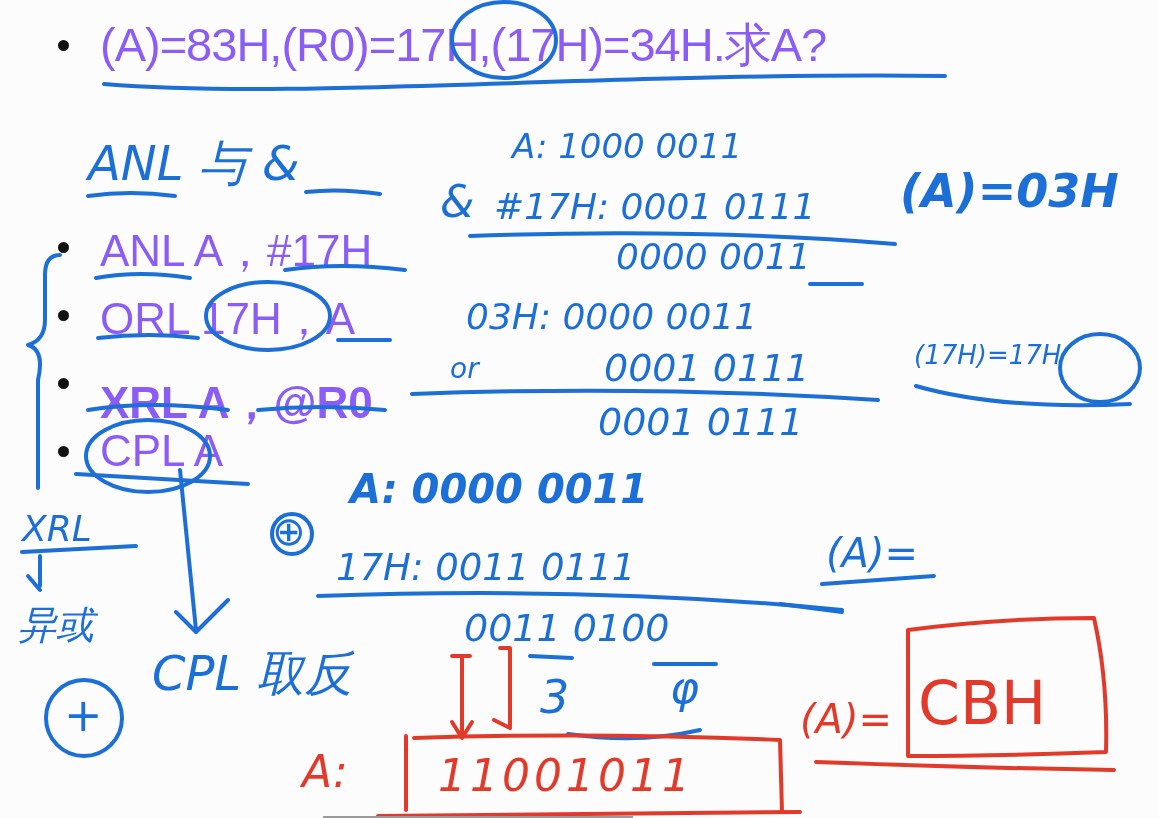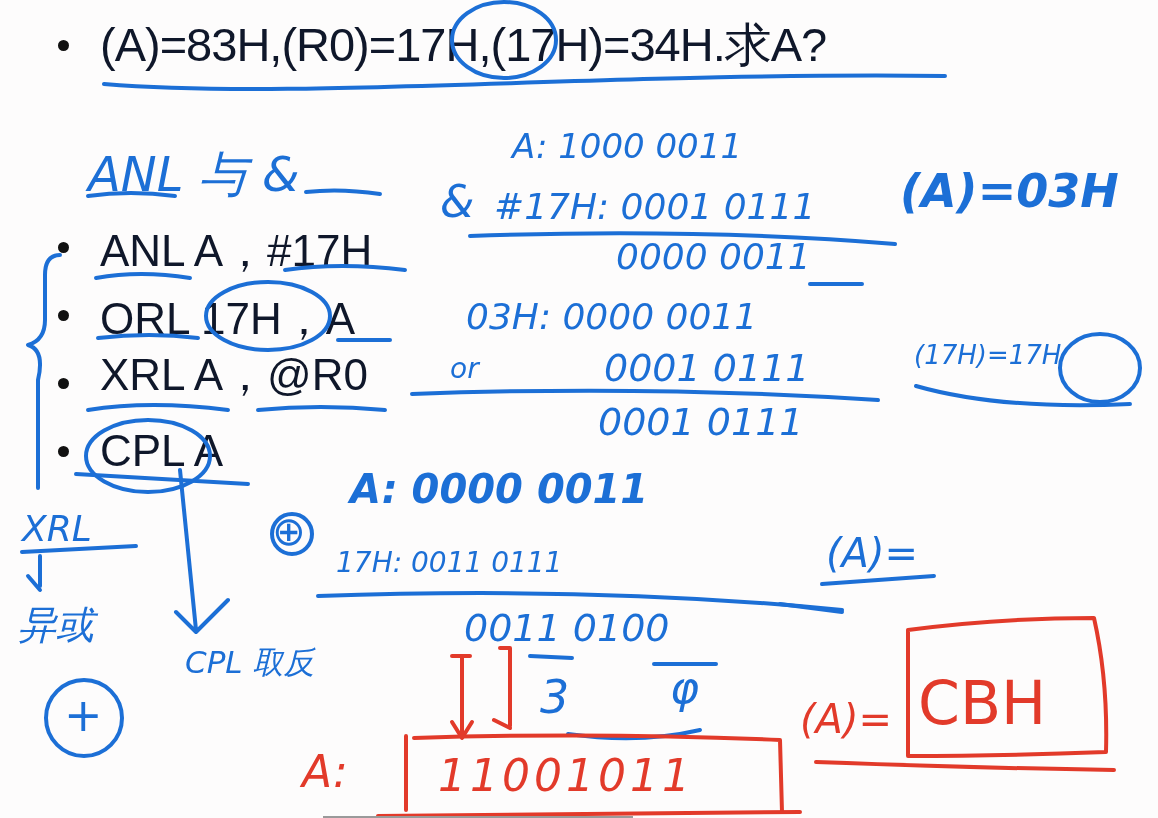--- a/index.html
+++ b/index.html
@@ -1,20 +1,20 @@
 <!DOCTYPE html>
 <html><head>
 <meta charset="utf-8">
 <style>
   html, body { margin:0; padding:0; }
   body {
     width:1158px; height:818px; background:#fdfcfc; position:relative; overflow:hidden;
     font-family:"Liberation Sans", sans-serif;
   }
-  .slide-text { position:absolute; color:#0f172a; font-family:"Liberation Sans", sans-serif; }
+  .slide-text { position:absolute; color:#8b5cf6; font-family:"Liberation Sans", sans-serif; }
   .bullet { position:absolute; width:11px; height:11px; border-radius:50%; background:#111; }
   .title-line { left:100px; top:14px; font-size:47px; letter-spacing:-1px; white-space:nowrap; }
   .instr { font-size:44px; white-space:nowrap; }
   .hw { position:absolute; color:#1c6fd6; font-family:"DejaVu Sans", sans-serif; white-space:nowrap; font-style:italic; }
   .hw-red { color:#e23a2a; }
   svg.ink { position:absolute; left:0; top:0; width:1158px; height:818px; pointer-events:none; }
   .bottom-bar { position:absolute; left:323px; top:816px; width:310px; height:2px; background:#9a9a9a; }
 </style>
 </head>
 <body>
@@ -27,55 +27,55 @@
   <div class="slide-text instr" style="left:100px;top:222px;">
     <span>ANL</span>
     <span>A，#17H</span>
   </div>
   <div class="bullet" style="left:58px;top:310px;"></div>
   <div class="slide-text instr" style="left:100px;top:290px;">
     <span>ORL</span>
     <span>17H，A</span>
   </div>
   <div class="bullet" style="left:58px;top:378px;"></div>
-  <div class="slide-text instr" style="left:100px;top:346px;">
+  <div class="slide-text instr" style="left:100px;top:374px;font-weight:bold;">
     <span>XRL</span>
     <span>A，@R0</span>
   </div>
   <div class="bullet" style="left:58px;top:446px;"></div>
   <div class="slide-text instr" style="left:100px;top:426px;">
     <span>CPL</span>
     <span>A</span>
   </div>
 </div>
 
-<div class="hw" style="left:88px;top:132px;font-size:48px;margin-top:11px;">ANL 与 &amp;</div>
+<div class="hw" style="left:88px;top:132px;font-size:48px;">ANL 与 &amp;</div>
 
 <div class="hw" style="left:440px;top:176px;font-size:44px;">&amp;</div>
 <div class="hw" style="left:512px;top:126px;font-size:34px;">A: 1000 0011</div>
 <div class="hw" style="left:494px;top:186px;font-size:36px;">#17H: 0001 0111</div>
 <div class="hw" style="left:616px;top:236px;font-size:36px;text-align:right;">0000 0011</div>
 <div class="hw" style="left:900px;top:164px;font-size:46px;font-weight:bold;">(A)=03H</div>
 
 <div class="hw" style="left:466px;top:296px;font-size:36px;">03H: 0000 0011</div>
 <div class="hw" style="left:450px;top:352px;font-size:28px;">or</div>
 <div class="hw" style="left:604px;top:346px;font-size:38px;">0001 0111</div>
 <div class="hw" style="left:598px;top:400px;font-size:38px;">0001 0111</div>
 <div class="hw" style="left:914px;top:340px;font-size:26px;">(17H)=17H</div>
 
 <div class="hw" style="left:272px;top:508px;font-size:40px;">⊕</div>
 <div class="hw" style="left:350px;top:466px;font-size:40px;font-weight:bold;">A: 0000 0011</div>
-<div class="hw" style="left:336px;top:546px;font-size:28px;">17H: 0011 0111</div>
+<div class="hw" style="left:336px;top:546px;font-size:37px;">17H: 0011 0111</div>
 <div class="hw" style="left:464px;top:606px;font-size:38px;">0011 0100</div>
 <div class="hw" style="left:826px;top:530px;font-size:40px;">(A)=</div>
 
 <div class="hw" style="left:22px;top:508px;font-size:36px;">XRL</div>
 <div class="hw" style="left:18px;top:600px;font-size:38px;">异或</div>
 <div class="hw" style="left:64px;top:688px;font-size:46px;">+</div>
-<div class="hw" style="left:185px;top:642px;font-size:31px;text-align:center;">CPL 取反</div>
+<div class="hw" style="left:152px;top:642px;font-size:48px;text-align:center;">CPL 取反</div>
 
 <div class="hw" style="left:540px;top:670px;font-size:46px;">3</div>
 <div class="hw" style="left:670px;top:662px;font-size:44px;">φ</div>
 
 <div class="hw hw-red" style="left:302px;top:746px;font-size:44px;">A:</div>
 <div class="hw hw-red" style="left:438px;top:750px;font-size:44px;letter-spacing:4px;">11001011</div>
 <div class="hw hw-red" style="left:800px;top:696px;font-size:40px;">(A)=</div>
 <div class="hw hw-red" style="left:918px;top:668px;font-size:60px;font-style:normal;">CBH</div>
 
 <svg class="ink" viewBox="0 0 1158 818">

